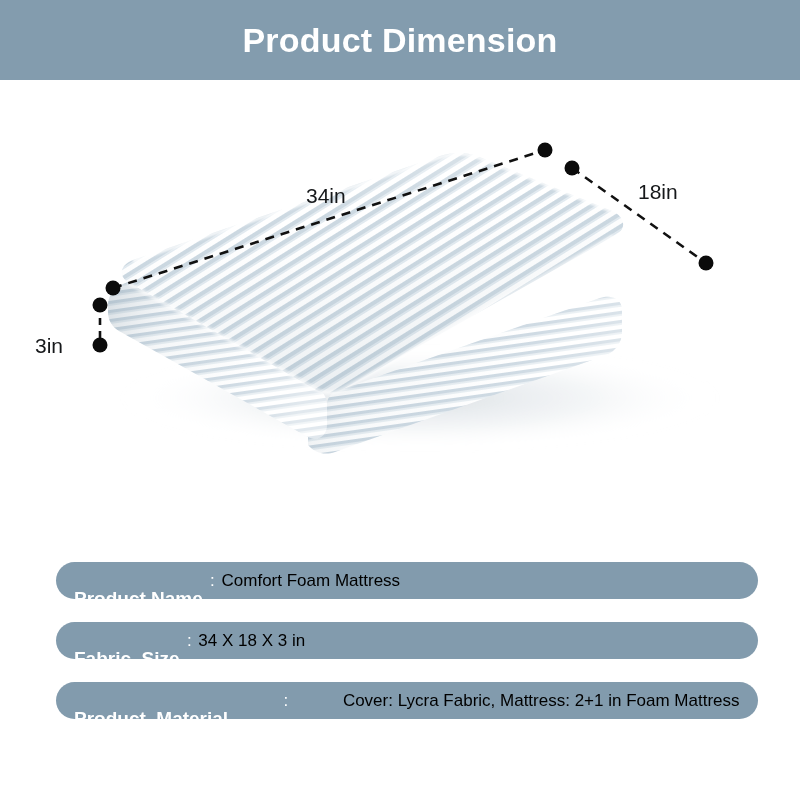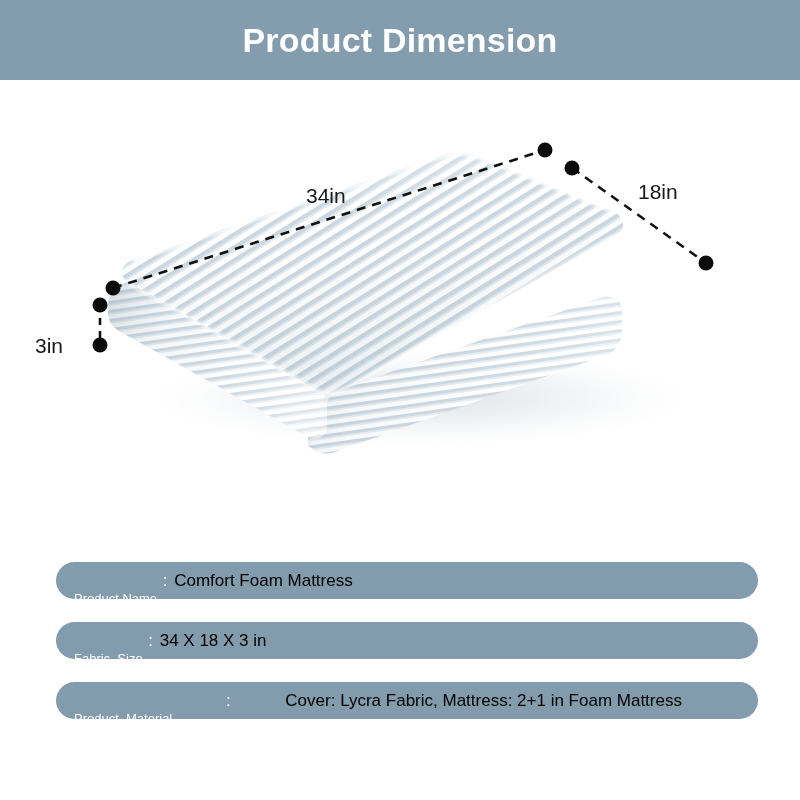--- a/index.html
+++ b/index.html
@@ -87,22 +87,22 @@
     margin-bottom: 23px;
     display: flex;
     align-items: center;
     padding-left: 18px;
     padding-right: 18px;
     overflow: hidden;
   }
   .spec-pill:last-child { margin-bottom: 0; gap: 48px; }
   .spec-key {
     color: #ffffff;
-    font-size: 13px;
-    font-weight: normal;
+    font-size: 19px;
+    font-weight: bold;
     white-space: pre;
     font-family: "Liberation Sans", sans-serif;
     margin-top: 36px;
   }
   .spec-sep {
     color: #ffffff;
     font-size: 17px;
     font-weight: normal;
     white-space: pre;
     padding: 0 2px;

